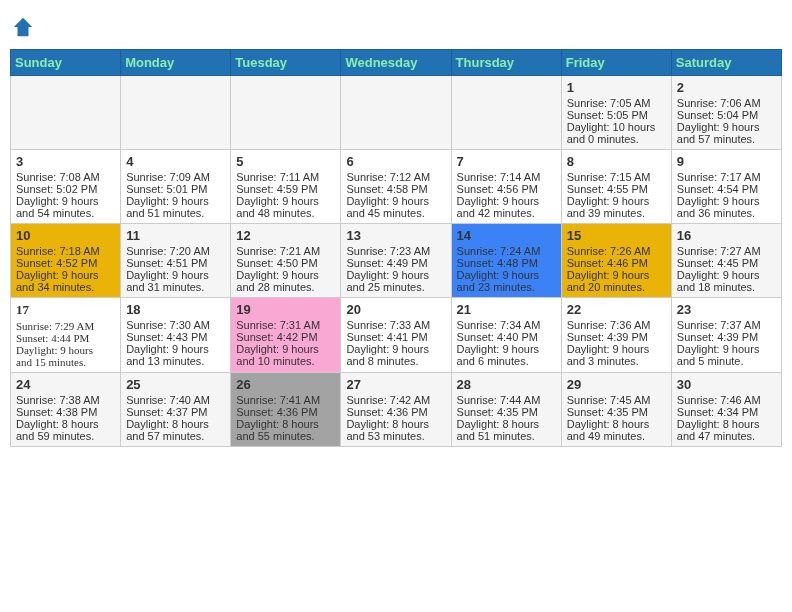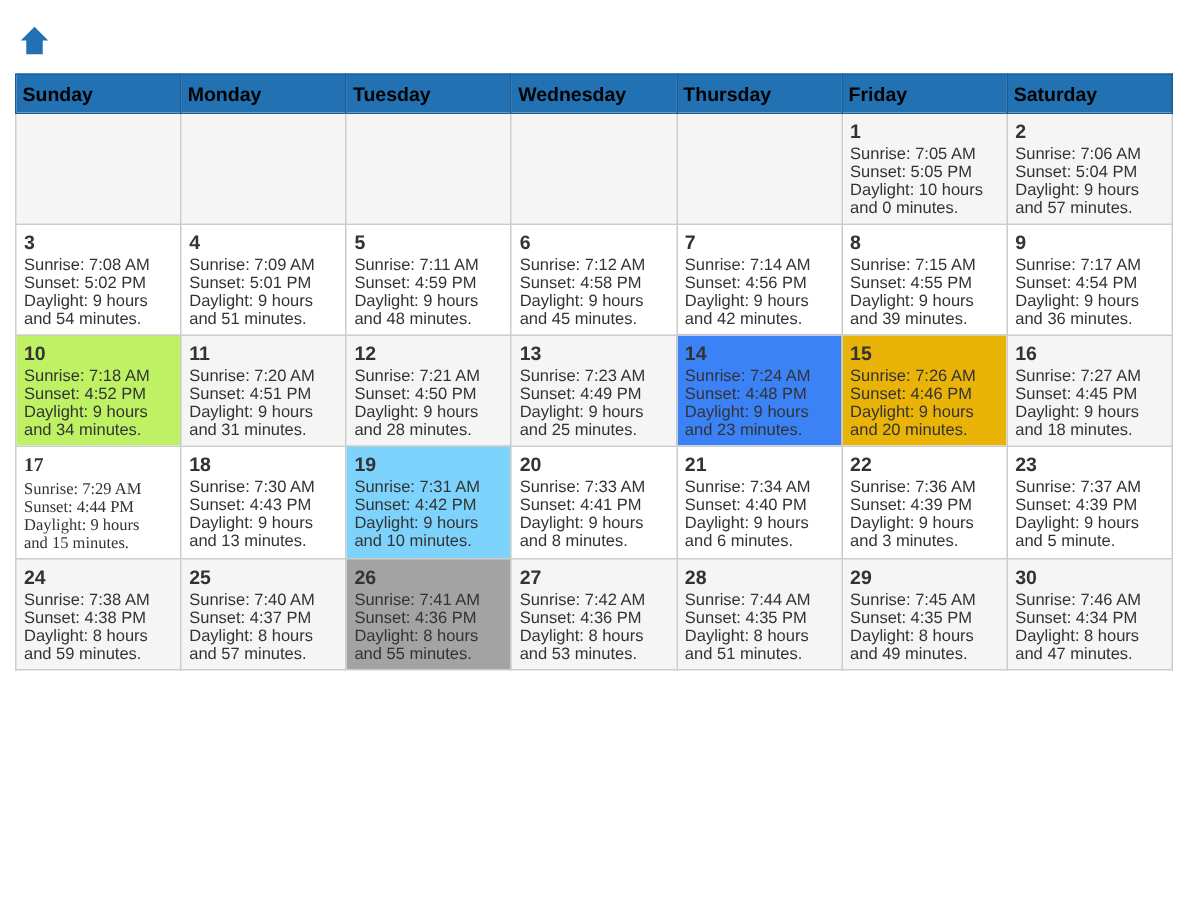--- a/index.html
+++ b/index.html
@@ -47,21 +47,21 @@
       color: #555;
       margin-top: 2px;
     }
     .calendar {
       width: 100%;
       border-collapse: collapse;
       border: 1px solid #ccc;
     }
     .calendar th {
       background-color: #2271b3;
-      color: #000000;
+      color: #86efac;
       font-size: 13px;
       font-weight: bold;
       padding: 5px 4px;
       border: 1px solid #1a5f9a;
       text-align: left;
     }
     .calendar td {
       border: 1px solid #ccc;
       vertical-align: top;
       padding: 4px 5px;
@@ -189,21 +189,21 @@
         </td>
         <td style="background-color: rgb(255, 255, 255);">
           <span class="day-num">9</span>
           <div>Sunrise: 7:17 AM</div>
           <div>Sunset: 4:54 PM</div>
           <div>Daylight: 9 hours</div>
           <div>and 36 minutes.</div>
         </td>
       </tr>
       <tr>
-        <td style="background-color: #bef264; margin-left: 23px;">
+        <td style="background-color: #eab308; margin-left: 23px;">
           <span class="day-num">10</span>
           <div>Sunrise: 7:18 AM</div>
           <div>Sunset: 4:52 PM</div>
           <div>Daylight: 9 hours</div>
           <div>and 34 minutes.</div>
         </td>
         <td style="background-color: rgb(245, 245, 245);">
           <span class="day-num">11</span>
           <div>Sunrise: 7:20 AM</div>
           <div>Sunset: 4:51 PM</div>
@@ -254,21 +254,21 @@
           <div>Daylight: 9 hours</div>
           <div>and 15 minutes.</div>
         </td>
         <td style="background-color: rgb(255, 255, 255);">
           <span class="day-num">18</span>
           <div>Sunrise: 7:30 AM</div>
           <div>Sunset: 4:43 PM</div>
           <div>Daylight: 9 hours</div>
           <div>and 13 minutes.</div>
         </td>
-        <td style="background-color: #7dd3fc;">
+        <td style="background-color: #f9a8d4;">
           <span class="day-num">19</span>
           <div>Sunrise: 7:31 AM</div>
           <div>Sunset: 4:42 PM</div>
           <div>Daylight: 9 hours</div>
           <div>and 10 minutes.</div>
         </td>
         <td style="background-color: rgb(255, 255, 255);">
           <span class="day-num">20</span>
           <div>Sunrise: 7:33 AM</div>
           <div>Sunset: 4:41 PM</div>

